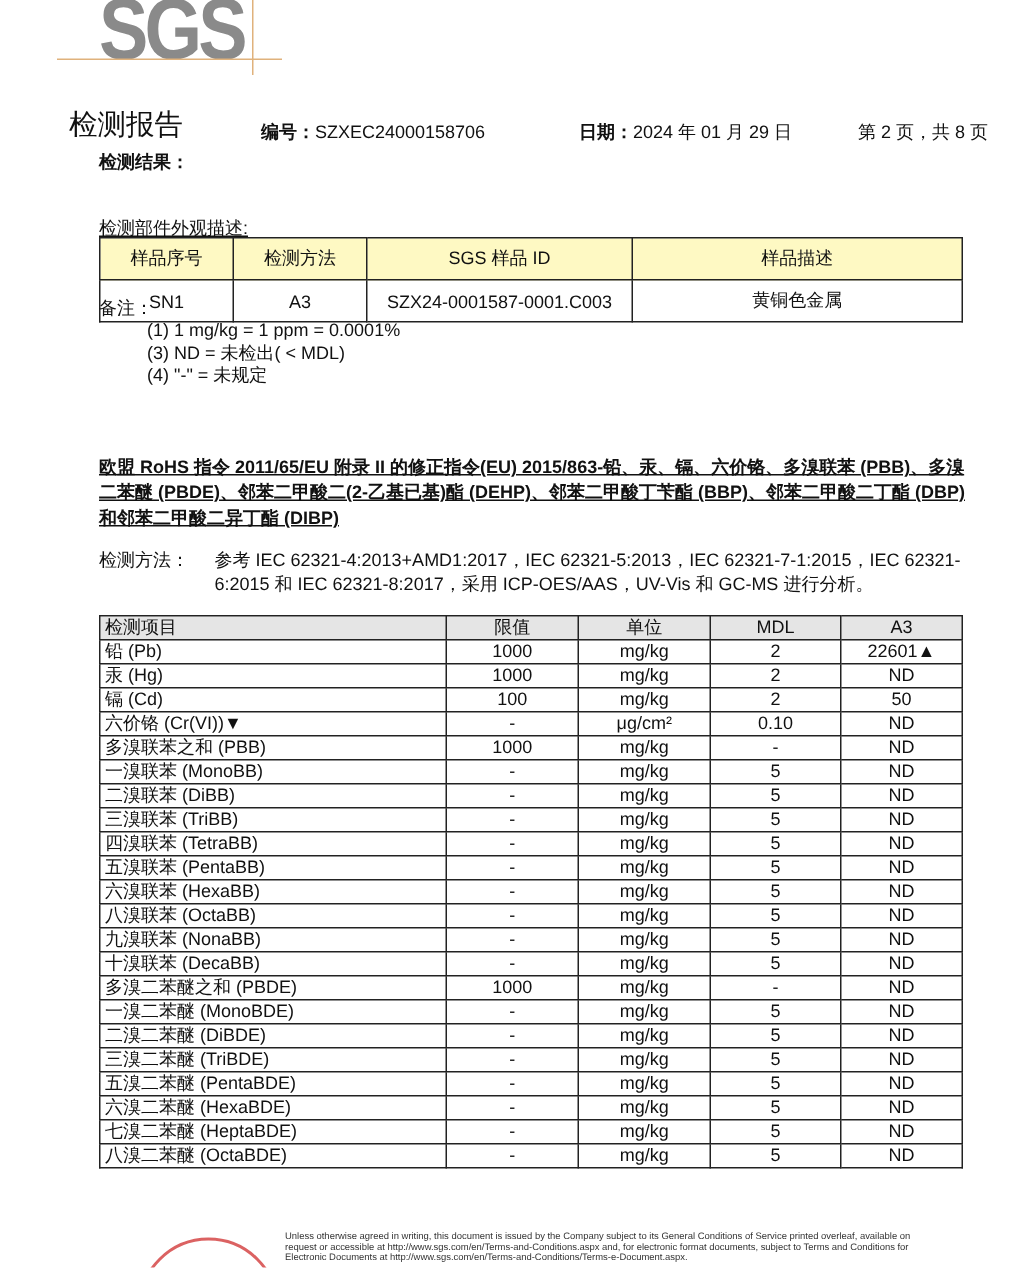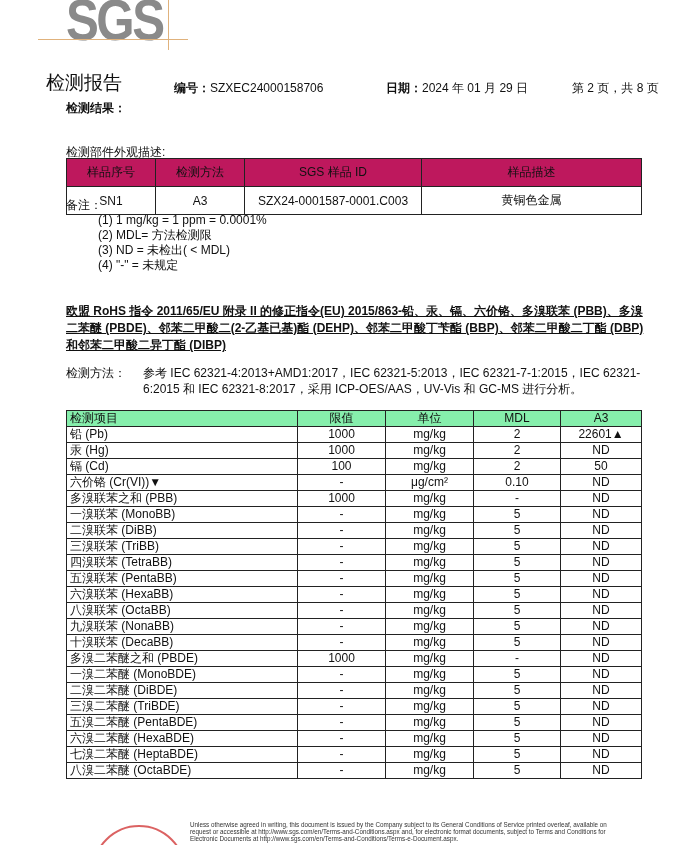--- a/index.html
+++ b/index.html
@@ -6,34 +6,34 @@
   body { width:677px; height:845px; position:relative; overflow:hidden;
          font-family:"Liberation Sans", "DejaVu Sans", sans-serif; color:#111; }
   .logo { position:absolute; left:66px; top:-14px; font-family:"Liberation Sans", sans-serif;
           font-weight:bold; font-size:58px; color:#8a8a8a; letter-spacing:-3px; transform:scaleX(0.85); transform-origin:left top; }
   .logo-hline { position:absolute; left:38px; top:39px; width:150px; height:1px; background:#e0b27c; }
   .logo-vline { position:absolute; left:168px; top:0; width:1px; height:50px; background:#e0b27c; }
   .title { position:absolute; left:46px; top:70px; font-size:19px; font-weight:normal; }
   .hdr { position:absolute; top:80px; font-size:12px; }
   .hdr b { font-weight:bold; }
   .sec { position:absolute; left:66px; font-size:12px; }
-  .u { }
+  .u { text-decoration:underline; }
   table { border-collapse:collapse; position:absolute; }
   .t1 { left:66px; top:158px; width:576px; font-size:12px; }
   .t1 td, .t1 th { border:1px solid #222; text-align:center; height:25px; font-weight:normal; }
-  .t1 th { background:#be185d; }
+  .t1 th { background:#fef9c3; }
   .notes { position:absolute; left:66px; top:198px; font-size:12px; line-height:15px; }
   .notes .item { padding-left:32px; }
   .rohs { position:absolute; left:66px; top:303px; width:580px; font-size:12px; font-weight:bold;
           text-decoration:underline; line-height:17px; }
   .method { position:absolute; left:66px; top:365px; width:580px; font-size:12px; line-height:16px; display:flex; }
   .method .lbl { width:77px; flex:none; }
   .t2 { left:66px; top:410px; width:576px; font-size:12px; }
   .t2 td, .t2 th { border:1px solid #222; height:15px; padding:0 3px; line-height:15px; font-weight:normal; }
-  .t2 th { background:#86efac;margin-left:28px; }
+  .t2 th { background:#e5e5e5;margin-left:28px; }
   .t2 .c { text-align:center; }
   .t2 .l { text-align:left; }
   .footer { position:absolute; left:190px; top:821px; width:420px; font-size:6.3px; line-height:7px; color:#333; }
   .stamp { position:absolute; left:92px; top:825px; width:90px; height:90px; border:2px solid #d23b3b; border-radius:50%; opacity:0.8; }
 </style>
 </head>
 <body>
 
 <div class="logo">SGS</div>
 <div class="logo-hline"></div>
@@ -64,21 +64,20 @@
     <td>A3</td>
     <td>SZX24-0001587-0001.C003</td>
     <td>黄铜色金属</td>
   </tr>
 </tbody>
   </table>
 
 <div class="notes">
   <div>备注：</div>
   <div class="item">(1) 1 mg/kg = 1 ppm = 0.0001%</div>
-  <div class="item">(2) MDL= 方法检测限</div>
   <div class="item">(3) ND = 未检出( &lt; MDL)</div>
   <div class="item">(4) "-" = 未规定</div>
 </div>
 
 <div class="rohs">欧盟 RoHS 指令 2011/65/EU 附录 II 的修正指令(EU) 2015/863-铅、汞、镉、六价铬、多溴联苯 (PBB)、多溴二苯醚 (PBDE)、邻苯二甲酸二(2-乙基已基)酯 (DEHP)、邻苯二甲酸丁苄酯 (BBP)、邻苯二甲酸二丁酯 (DBP)和邻苯二甲酸二异丁酯 (DIBP)</div>
 
 <div class="method">
   <div class="lbl">检测方法：</div>
   <div>参考 IEC 62321-4:2013+AMD1:2017，IEC 62321-5:2013，IEC 62321-7-1:2015，IEC 62321-6:2015 和 IEC 62321-8:2017，采用 ICP-OES/AAS，UV-Vis 和 GC-MS 进行分析。</div>
 </div>

